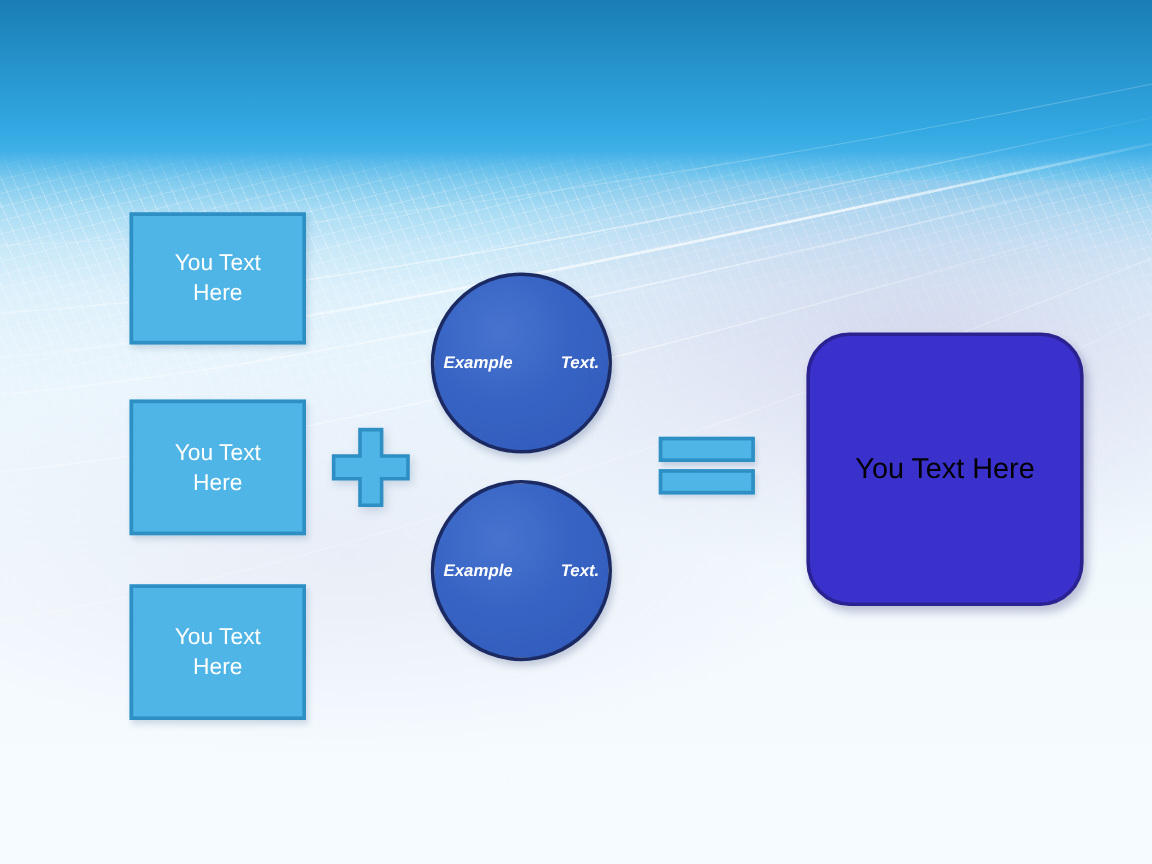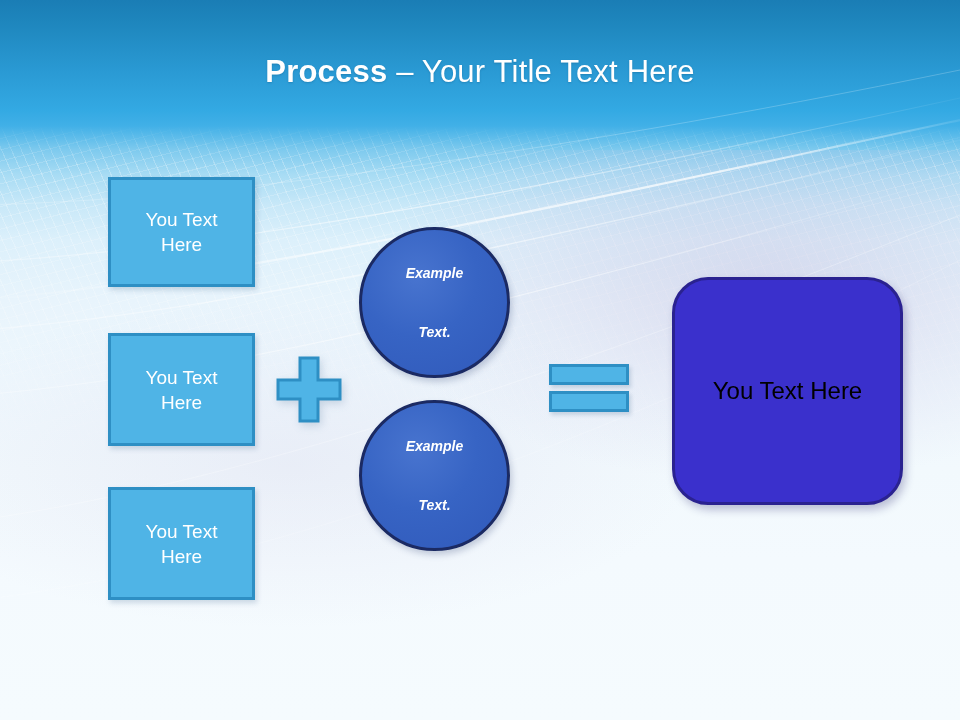--- a/index.html
+++ b/index.html
@@ -121,21 +121,21 @@
   }
 
   
   .circle {
     position: absolute;
     border-radius: 50%;
     background: radial-gradient(circle at 38% 32%, #4874cf 0%, #3764c4 45%, #3059ba 100%);
     border: 3px solid #1b2a63;
     box-sizing: border-box;
     display: flex;
-    flex-direction: column;
+    flex-direction: row;
     align-items: center;
     justify-content: center;
     color: #ffffff;
     font-size: 14px;
     font-weight: bold;
     font-style: italic;
     line-height: 19px;
     text-align: center;
     box-shadow: 2px 4px 6px rgba(50,70,120,0.25);
     gap: 40px;
@@ -202,23 +202,20 @@
     </defs>
     <path d="M -20 300 C 220 280 520 215 960 120" fill="none" stroke="url(#arcFade)" stroke-width="2.2"></path>
     <path d="M -20 330 C 230 312 540 240 960 140" fill="none" stroke="url(#arcFade2)" stroke-width="1.4"></path>
     <path d="M -20 262 C 240 248 560 185 960 98" fill="none" stroke="url(#arcFade2)" stroke-width="1.2"></path>
     <path d="M -20 395 C 250 372 560 290 960 175" fill="none" stroke="url(#arcFade2)" stroke-width="1.1"></path>
     <path d="M -20 520 C 260 480 600 360 960 215" fill="none" stroke="#ffffff" stroke-opacity="0.28" stroke-width="1"></path>
     <path d="M -20 600 C 300 560 650 420 960 260" fill="none" stroke="#ffffff" stroke-opacity="0.18" stroke-width="1"></path>
     <path d="M -20 205 C 200 200 520 160 960 70" fill="none" stroke="#ffffff" stroke-opacity="0.22" stroke-width="1"></path>
   </svg>
 
-  <div class="title">
-    <span class="strong">Process</span><span class="rest"> – Your Title Text Here</span>
-  </div>
 
   <div class="sq" id="sq1">
     <span style="white-space:pre-line">You Text
 Here</span>
   </div>
   <div class="sq" id="sq2">
     <span style="white-space:pre-line">You Text
 Here</span>
   </div>
   <div class="sq" id="sq3">

